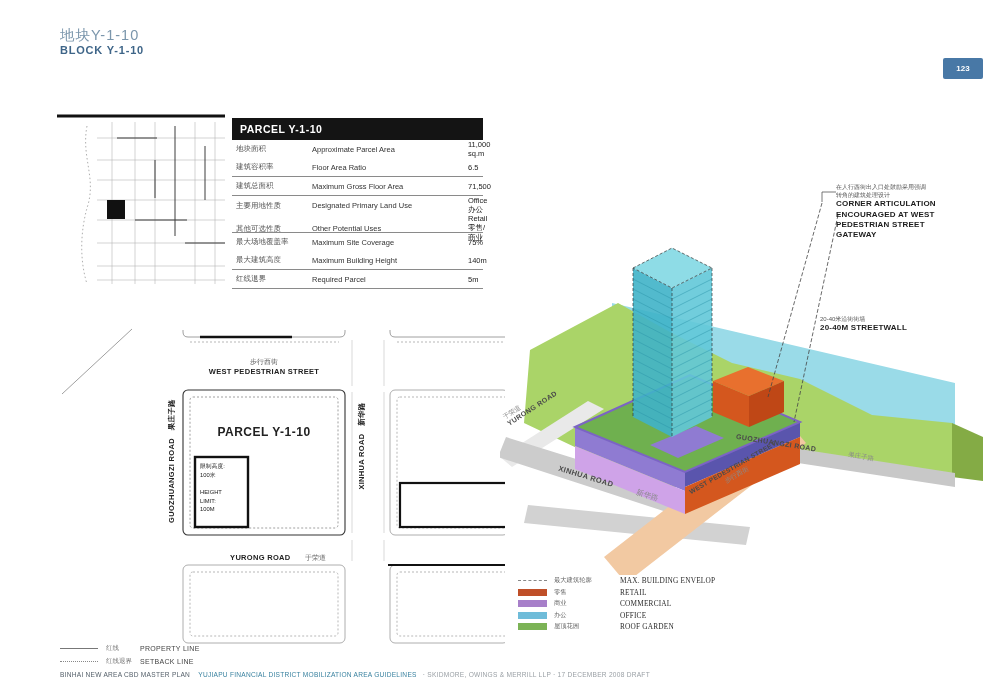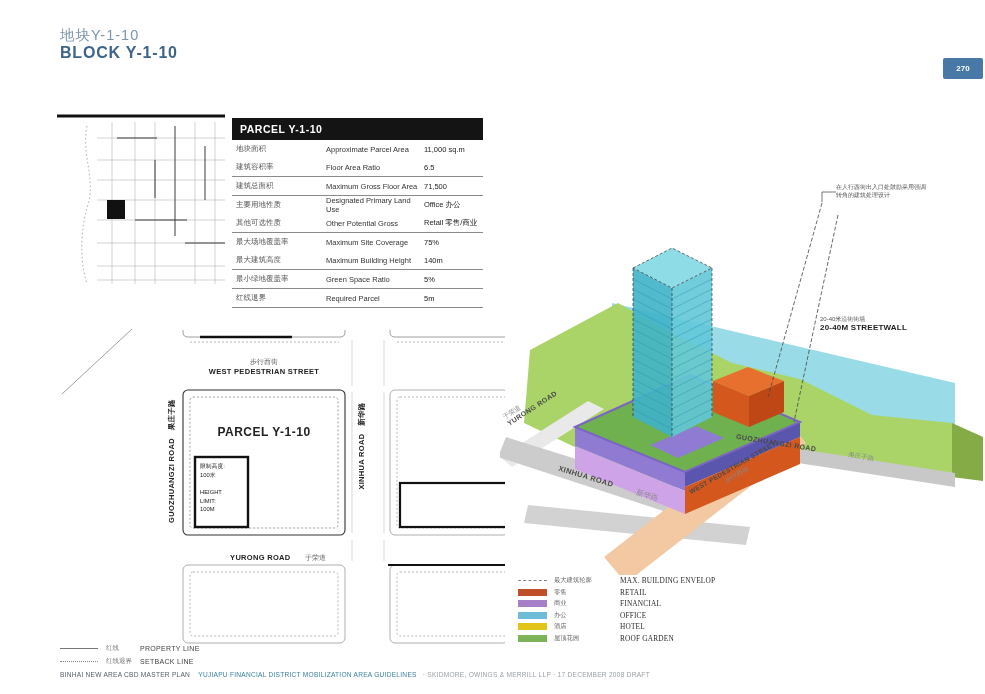--- a/index.html
+++ b/index.html
@@ -3,33 +3,33 @@
 <meta charset="utf-8">
 <style>
   html,body{margin:0;padding:0;background:#fff;}
   .page{position:relative;width:985px;height:694px;background:#ffffff;overflow:hidden;
         font-family:"Liberation Sans", sans-serif;color:#222;}
   .abs{position:absolute;}
   .preline{white-space:pre-line;}
 
   
   .title-zh{left:60px;top:26px;font-size:14.5px;color:#7b96ac;letter-spacing:1px;}
-  .title-en{left:60px;top:44px;font-size:16px;font-weight:bold;color:#3e6588;letter-spacing:.8px;}
+  .title-en{left:60px;top:44px;font-size:11px;font-weight:bold;color:#3e6588;letter-spacing:.8px;}
   .page-badge{left:943px;top:58px;width:40px;height:21px;background:#4878a6;border-radius:2px;
               color:#fff;font-size:8px;font-weight:bold;text-align:center;line-height:21px;}
 
   
   .ptable{left:232px;top:118px;width:251px;font-size:7.5px;}
   .ptable .thead{background:#141414;color:#fff;font-weight:bold;font-size:10.5px;
                  letter-spacing:.5px;height:22px;line-height:22px;padding-left:8px;}
   .trow{display:grid;grid-template-columns:76px 112px 1fr;align-items:center;height:18px;padding:0 4px;}
   .trow.sep{border-bottom:1px solid #8a8a8a;}
   .trow .zh{color:#555;}
-  .trow .en{color:#333;margin-left:14px;}
-  .trow .val{color:#222;}
+  .trow .en{color:#333;}
+  .trow .val{color:#222;margin-left:44px;}
 
   
   .locator{left:57px;top:108px;width:168px;height:180px;}
   .siteplan{left:60px;top:328px;width:445px;height:340px;}
   .sp-label{position:absolute;color:#222;}
   .rot90{transform:rotate(-90deg);white-space:nowrap;text-align:center;}
   .sp-zh{font-size:7px;color:#666;}
   .sp-en{font-size:7.5px;font-weight:bold;color:#222;letter-spacing:.3px;}
   .heightbox-text{font-size:5.8px;line-height:1.5;color:#222;}
   .plan-legend-row{position:absolute;display:flex;align-items:center;height:12px;font-size:6.5px;}
@@ -62,21 +62,21 @@
   .footer .f2{color:#38819f;margin-left:6px;}
   .footer .f3{color:#9aa0a5;margin-left:4px;}
 </style>
 </head>
 <body>
 
 <div class="page">
 
   <div class="abs title-zh">地块Y-1-10</div>
   <div class="abs title-en">BLOCK Y-1-10</div>
-  <div class="abs page-badge">270</div>
+  <div class="abs page-badge">123</div>
 
   <div class="abs locator">
     <svg width="168" height="180" viewBox="0 0 168 180">
       <line x1="0" y1="8" x2="168" y2="8" stroke="#111" stroke-width="3"></line>
       <path d="M30,18 C24,50 40,70 30,100 C24,122 22,150 30,176" fill="none" stroke="#999" stroke-width="0.8" stroke-dasharray="1.5,2.5"></path>
       <path d="M55,14 V176 M78,14 V176 M98,14 V176 M138,14 V176 M158,14 V176 M40,30 H168 M40,52 H168 M40,72 H168 M40,92 H168 M40,112 H168 M40,135 H168 M40,158 H168 M40,172 H168" stroke="#b5b5b5" stroke-width="0.6" fill="none"></path>
       <path d="M118,18 V128 M148,38 V92 M60,30 H100 M78,112 H130 M98,52 V90 M128,135 H168" stroke="#3d3d3d" stroke-width="1" fill="none"></path>
       <rect x="50" y="92" width="18" height="19" fill="#111"></rect>
     </svg>
   </div>
@@ -98,37 +98,32 @@
         <span class="en">Maximum Gross Floor Area</span>
         <span class="val">71,500</span>
     </div>
     <div class="trow">
       <span class="zh">主要用地性质</span>
         <span class="en">Designated Primary Land Use</span>
         <span class="val">Office 办公</span>
     </div>
     <div class="trow sep">
       <span class="zh">其他可选性质</span>
-        <span class="en">Other Potential Gross</span>
+        <span class="en">Other Potential Uses</span>
         <span class="val">Retail 零售/商业</span>
     </div>
     <div class="trow">
       <span class="zh">最大场地覆盖率</span>
         <span class="en">Maximum Site Coverage</span>
         <span class="val">75%</span>
     </div>
     <div class="trow sep">
       <span class="zh">最大建筑高度</span>
         <span class="en">Maximum Building Height</span>
         <span class="val">140m</span>
-    </div>
-    <div class="trow sep">
-      <span class="zh">最小绿地覆盖率</span>
-        <span class="en">Green Space Ratio</span>
-        <span class="val">5%</span>
     </div>
     <div class="trow sep">
       <span class="zh">红线退界</span>
         <span class="en">Required Parcel</span>
         <span class="val">5m</span>
     </div>
   </div>
 
   <div class="abs siteplan">
     <svg width="445" height="340" viewBox="0 0 445 340" style="position:absolute;left:0;top:0;">
@@ -233,20 +228,24 @@
       <span class="rl-en">GUOZHUANGZI ROAD</span>
       <span class="rl-zh" style="margin-left:28px;">果庄子路</span>
     </div>
     <div class="roadlabel" style="left:188px;top:314px;transform:rotate(-30deg);transform-origin:0 0;text-align:center;line-height:1.25;">
       <div class="rl-en" style="font-size:6.5px;">WEST PEDESTRIAN STREET</div>
       <div class="rl-zh">步行西街</div>
     </div>
     <div class="note" style="left:336px;top:8px;width:148px;">
       <div class="nzh preline">在人行西街出入口处鼓励采用强调
 转角的建筑处理设计</div>
+      <div class="nen preline">CORNER ARTICULATION
+ENCOURAGED AT WEST
+PEDESTRIAN STREET
+GATEWAY</div>
     </div>
     <div class="note" style="left:320px;top:140px;width:140px;">
       <div class="nzh">20-40米沿街街墙</div>
       <div class="nen">20-40M STREETWALL</div>
     </div>
   </div>
 
   <div class="abs legend">
     <div class="lrow">
       <span class="sw line"></span>
@@ -254,31 +253,26 @@
       <span class="len">MAX. BUILDING ENVELOP</span>
     </div>
     <div class="lrow">
       <span class="sw" style="background-color: rgb(191, 79, 40);"></span>
       <span class="lzh">零售</span>
       <span class="len">RETAIL</span>
     </div>
     <div class="lrow">
       <span class="sw" style="background-color: rgb(167, 127, 201);"></span>
       <span class="lzh">商业</span>
-      <span class="len">FINANCIAL</span>
+      <span class="len">COMMERCIAL</span>
     </div>
     <div class="lrow">
       <span class="sw" style="background-color: rgb(111, 188, 217);"></span>
       <span class="lzh">办公</span>
       <span class="len">OFFICE</span>
-    </div>
-    <div class="lrow">
-      <span class="sw" style="background-color: rgb(227, 196, 25);"></span>
-      <span class="lzh">酒店</span>
-      <span class="len">HOTEL</span>
     </div>
     <div class="lrow">
       <span class="sw" style="background-color: rgb(124, 179, 86);"></span>
       <span class="lzh">屋顶花园</span>
       <span class="len">ROOF GARDEN</span>
     </div>
   </div>
 
   <div class="abs footer">
     <span class="f1">BINHAI NEW AREA CBD MASTER PLAN</span>

